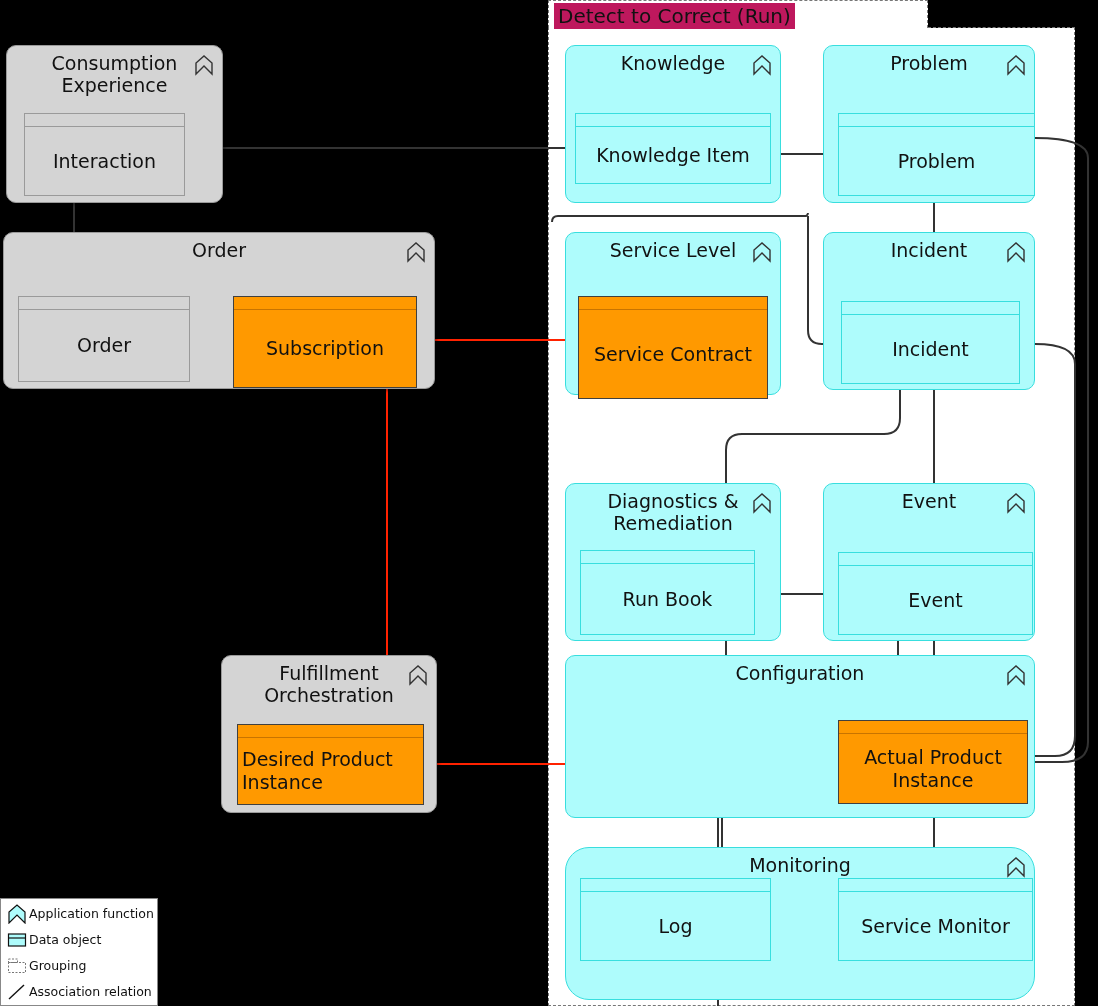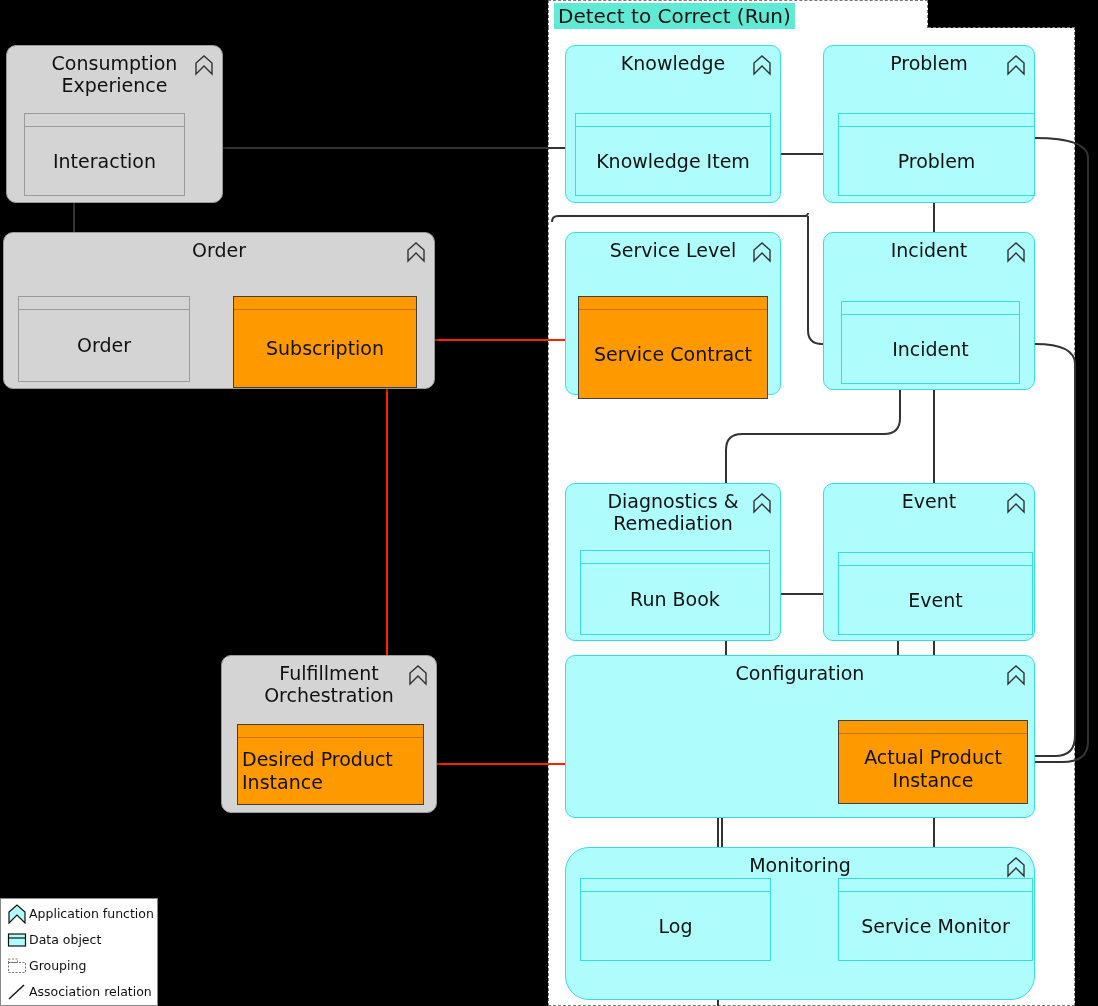--- a/index.html
+++ b/index.html
@@ -31,21 +31,21 @@
   .dobj .lbl{position:absolute;left:0;right:0;top:13px;bottom:0;
              display:flex;align-items:center;justify-content:center;
              text-align:left;font-size:19px;color:#111;line-height:23px;
              padding:0 4px;}
   .dobj.gray{border:1px solid #9a9a9a;background:#d4d4d4;}
   .dobj.gray .bar{border-bottom:1px solid #9a9a9a;}
   .dobj.orange{border:1px solid #404040;background:#ff9900;}
   .dobj.orange .bar{border-bottom:1px solid #c87400;}
 
   
-  .glabel{position:absolute;font-size:20px;color:#111;background:#5eead4;
+  .glabel{position:absolute;font-size:20px;color:#111;background:#be185d;
           padding:1px 4px;white-space:nowrap;}
 
   
   .wires{position:absolute;left:0;top:0;width:1098px;height:1006px;
          pointer-events:none;}
 
   
   .legend{position:absolute;left:0;top:898px;width:158px;height:108px;
           background:#fff;border:1px solid #888;box-sizing:border-box;}
   .lrow{position:absolute;left:0;height:27px;width:100%;}
@@ -163,21 +163,21 @@
       <span>Desired Product Instance</span>
     </div>
   </div>
 
   <div class="appfn" style="left:565px;top:45px;width:216px;height:158px;">
     <div class="title">Knowledge</div>
     <svg class="chev" viewBox="0 0 20 22">
       <path d="M2,20 L2,9 L10,2 L18,9 L18,20 L10,12 Z" fill="none" stroke="#333" stroke-width="1.4"></path>
     </svg>
   </div>
-  <div class="dobj" style="left:575px;top:113px;width:196px;height:83px;">
+  <div class="dobj" style="left:575px;top:113px;width:196px;height:71px;">
     <div class="bar"></div>
     <div class="lbl">Knowledge Item</div>
   </div>
 
   <div class="appfn" style="left:823px;top:45px;width:212px;height:158px;">
     <div class="title">Problem</div>
     <svg class="chev" viewBox="0 0 20 22">
       <path d="M2,20 L2,9 L10,2 L18,9 L18,20 L10,12 Z" fill="none" stroke="#333" stroke-width="1.4"></path>
     </svg>
   </div>
@@ -210,21 +210,21 @@
 
   <div class="appfn" style="left:565px;top:483px;width:216px;height:158px;">
     <div class="title">
       <span>Diagnostics &amp;</span><br>
       <span>Remediation</span>
     </div>
     <svg class="chev" viewBox="0 0 20 22">
       <path d="M2,20 L2,9 L10,2 L18,9 L18,20 L10,12 Z" fill="none" stroke="#333" stroke-width="1.4"></path>
     </svg>
   </div>
-  <div class="dobj" style="left:580px;top:550px;width:190px;height:85px;">
+  <div class="dobj" style="left:580px;top:550px;width:175px;height:85px;">
     <div class="bar"></div>
     <div class="lbl">Run Book</div>
   </div>
 
   <div class="appfn" style="left:823px;top:483px;width:212px;height:158px;">
     <div class="title">Event</div>
     <svg class="chev" viewBox="0 0 20 22">
       <path d="M2,20 L2,9 L10,2 L18,9 L18,20 L10,12 Z" fill="none" stroke="#333" stroke-width="1.4"></path>
     </svg>
   </div>

